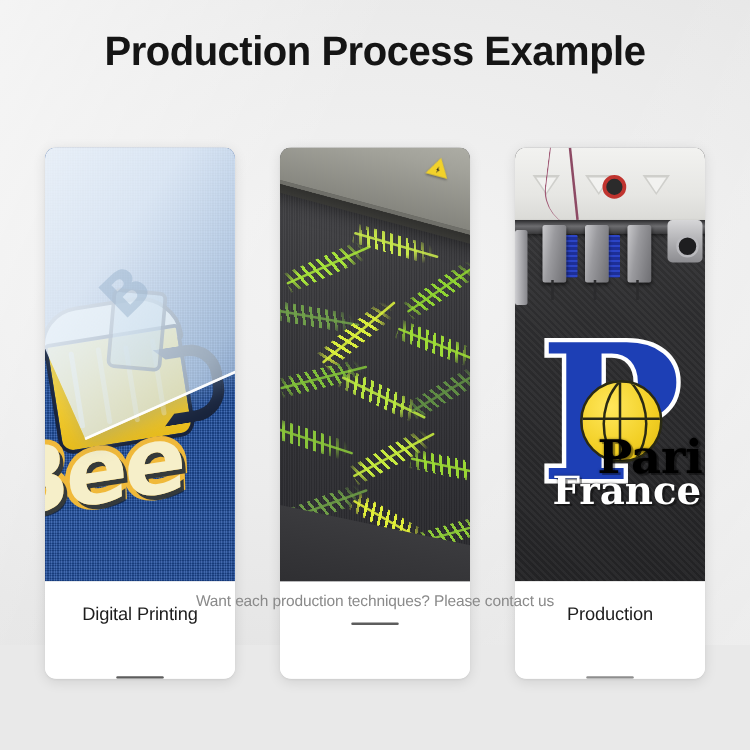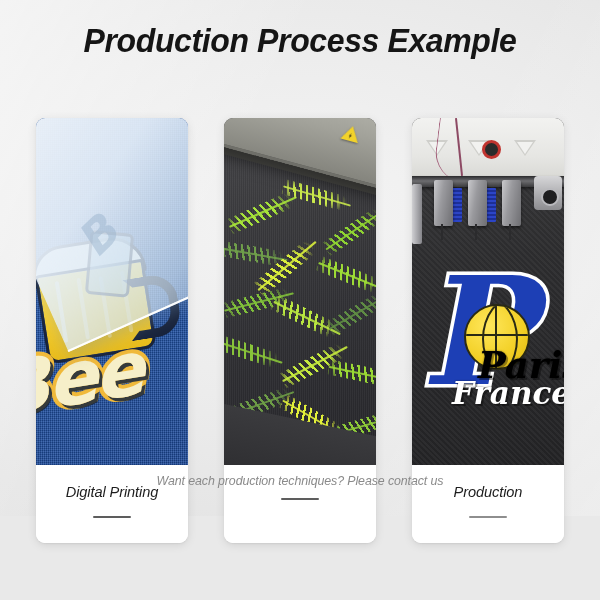--- a/index.html
+++ b/index.html
@@ -15,21 +15,20 @@
   }
 
   
   .page {
     position: relative;
     width: 600px;
     height: 516px;
     box-sizing: border-box;
     background:
       radial-gradient(120% 85% at 50% 42%, #f4f4f4 0%, #ececec 42%, #e5e5e5 72%, #e2e2e2 100%);
-    font-style: italic;
   }
   .page::after{
     content:"";
     position:absolute;
     inset:0;
     pointer-events:none;
     background:
       linear-gradient(115deg, rgba(255,255,255,.55) 0%, rgba(255,255,255,0) 38%),
       linear-gradient(300deg, rgba(255,255,255,.35) 0%, rgba(255,255,255,0) 40%);
   }
@@ -84,21 +83,21 @@
     width: 152px;
     height: 347px;
     overflow: hidden;
     background: #cfcfcf;
   }
   .card-body {
     height: 78px;
     display: flex;
     flex-direction: column;
     align-items: center;
-    justify-content: flex-start;
+    justify-content: space-between;
     padding-top: 18px;
     box-sizing: border-box;
     background: #fff;
   }
   .card-label {
     font-size: 14.6px;
     line-height: 18px;
     color: #1d1d1d;
     letter-spacing: -0.1px;
   }
@@ -388,21 +387,21 @@
     position:absolute; left:52px; top:82px;
     font-family:"DejaVu Serif", serif;
     font-weight:700;
     font-size:37px;
     line-height:31px;
     color:#000000;
     letter-spacing:0px;
     text-shadow: 0 0 2px rgba(0,0,0,.55), 2px 2px 0 rgba(0,0,0,.35);
   }
   .emb-france{
-    position:absolute; left:26px; top:110px;
+    position:absolute; left:16px; top:110px;
     font-family:"DejaVu Serif", serif;
     font-weight:700;
     font-size:31px;
     line-height:31px;
     color:#ffffff;
     letter-spacing:0px;
     text-shadow: 0 0 2px rgba(0,0,0,.55), 2px 2px 0 rgba(0,0,0,.35);
   }
   .emb-rollerR{
     position:absolute; right:2px; top:58px;

